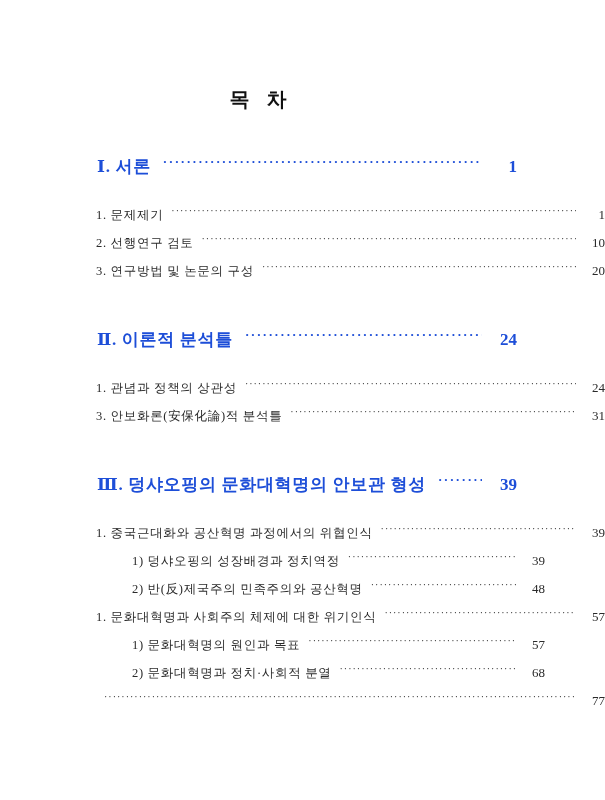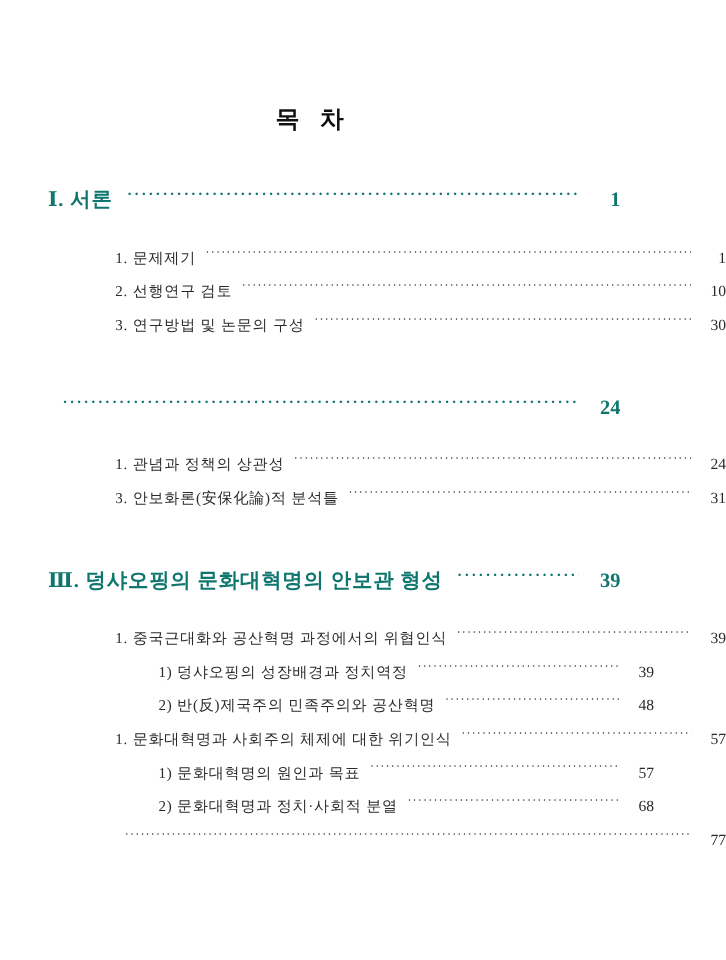--- a/index.html
+++ b/index.html
@@ -76,24 +76,24 @@
   }
   .entry .pageno {
     flex: 0 0 auto;
     text-align: right;
   }
 
   
   .entry.lvl0 {
     font-size: 17px;
     font-weight: bold;
-    padding-left: 40px;
+    padding-left: 97px;
     padding-right: 88px;
     margin-bottom: 0;
-    color: #0f766e;
+    color: #1d4ed8;
   }
   .entry.lvl0 .label {
     letter-spacing: 0.04em;
   }
   .entry.lvl0 .leader {
     margin-left: 12px;
     margin-right: 9px;
   }
   .entry.lvl0 .leader::before {
     font-size: 13px;
@@ -183,24 +183,25 @@
       <div class="" style="height: 0px;"></div>
       <div class="entry lvl1 row-h2">
         <span class="label">2. 선행연구 검토</span>
         <span class="leader"></span>
         <span class="pageno">10</span>
       </div>
       <div class="" style="height: 0px;"></div>
       <div class="entry lvl1 row-h2">
         <span class="label">3. 연구방법 및 논문의 구성</span>
         <span class="leader"></span>
-        <span class="pageno">30</span>
+        <span class="pageno">20</span>
       </div>
       <div class="gap-before-chapter"></div>
       <div class="entry lvl0">
+        <span class="label">Ⅱ. 이론적 분석틀</span>
         <span class="leader"></span>
         <span class="pageno">24</span>
       </div>
       <div class="gap-chapter-to-sub"></div>
       <div class="entry lvl1 row-h2">
         <span class="label">1. 관념과 정책의 상관성</span>
         <span class="leader"></span>
         <span class="pageno">24</span>
       </div>
       <div class="" style="height: 0px;"></div>

